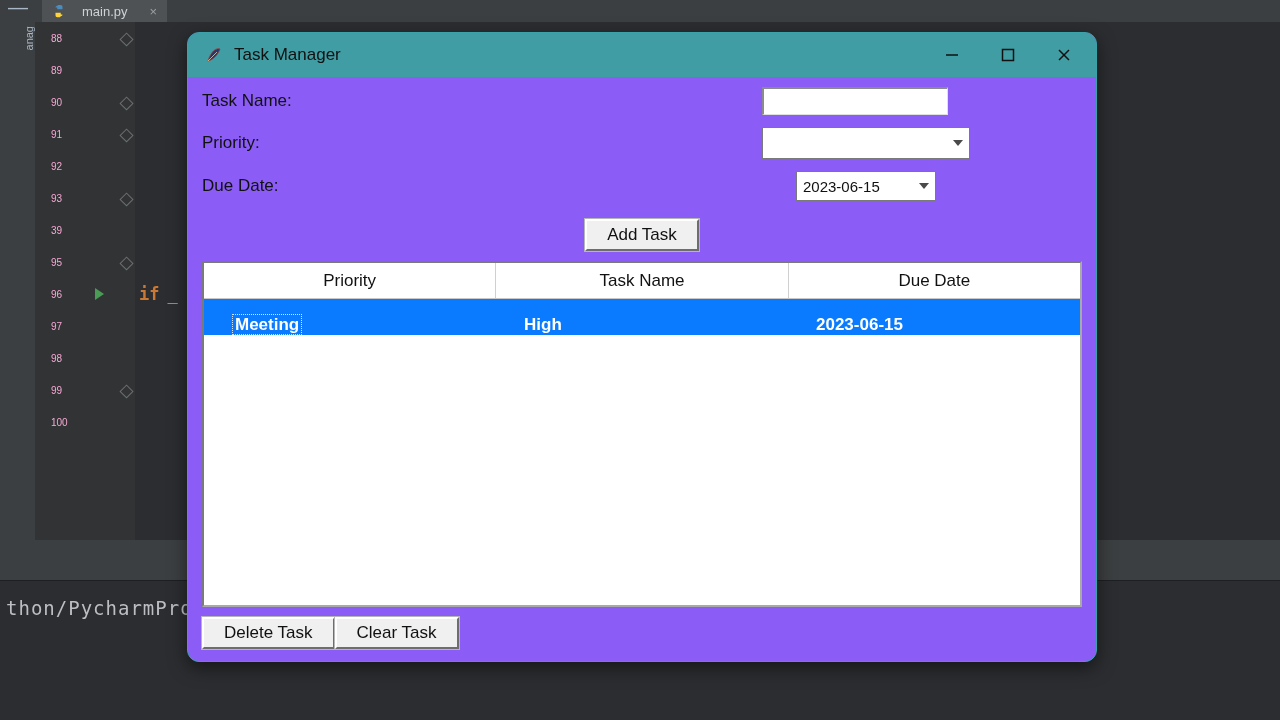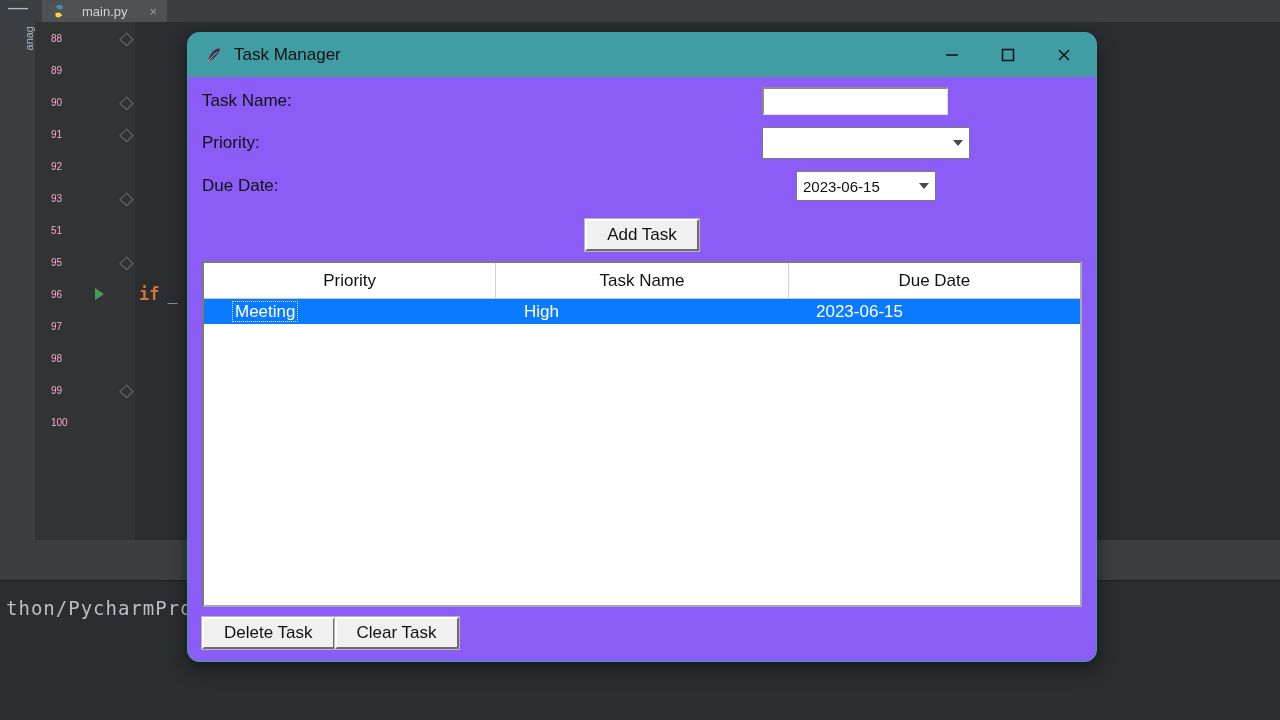--- a/index.html
+++ b/index.html
@@ -226,23 +226,24 @@
   }
   .tree-head div {
     flex: 1;
     display: flex; align-items: center; justify-content: center;
     font-size: 17px; color: #111;
     border-right: 1px solid #d0d0d0;
   }
   .tree-head div:last-child { border-right: none; }
   .tree-row {
     display: flex;
-    height: 25px;
-    align-items: center;
+    height: 36px;
+    align-items: flex-end;
     font-size: 17px;
+    font-weight: bold;
   }
   .tree-row.selected { background: #0a7bff; color: #fff; }
   .tree-row div { flex: 1; padding-left: 28px; }
   .tree-row .cell-name span {
     border: 1px dotted rgba(255,255,255,0.8);
     padding: 0 2px;
   }
   .bottom-row {
     display: flex; justify-content: flex-start;
   }
@@ -270,21 +271,21 @@
     <span>anag</span>
   </div>
 
   <div class="ide-gutter" id="gutter">
       <div class="gutter-row">88<span class="fold"></span></div>
       <div class="gutter-row">89</div>
       <div class="gutter-row">90<span class="fold"></span></div>
       <div class="gutter-row">91<span class="fold"></span></div>
       <div class="gutter-row">92</div>
       <div class="gutter-row">93<span class="fold"></span></div>
-      <div class="gutter-row">51</div>
+      <div class="gutter-row">39</div>
       <div class="gutter-row">95<span class="fold"></span></div>
       <div class="gutter-row">96<span class="run-tri"></span></div>
       <div class="gutter-row">97</div>
       <div class="gutter-row">98</div>
       <div class="gutter-row">99<span class="fold"></span></div>
       <div class="gutter-row">100</div>
     </div>
 
   <div class="ide-code" id="codearea">
       <div class="code-row"></div>

